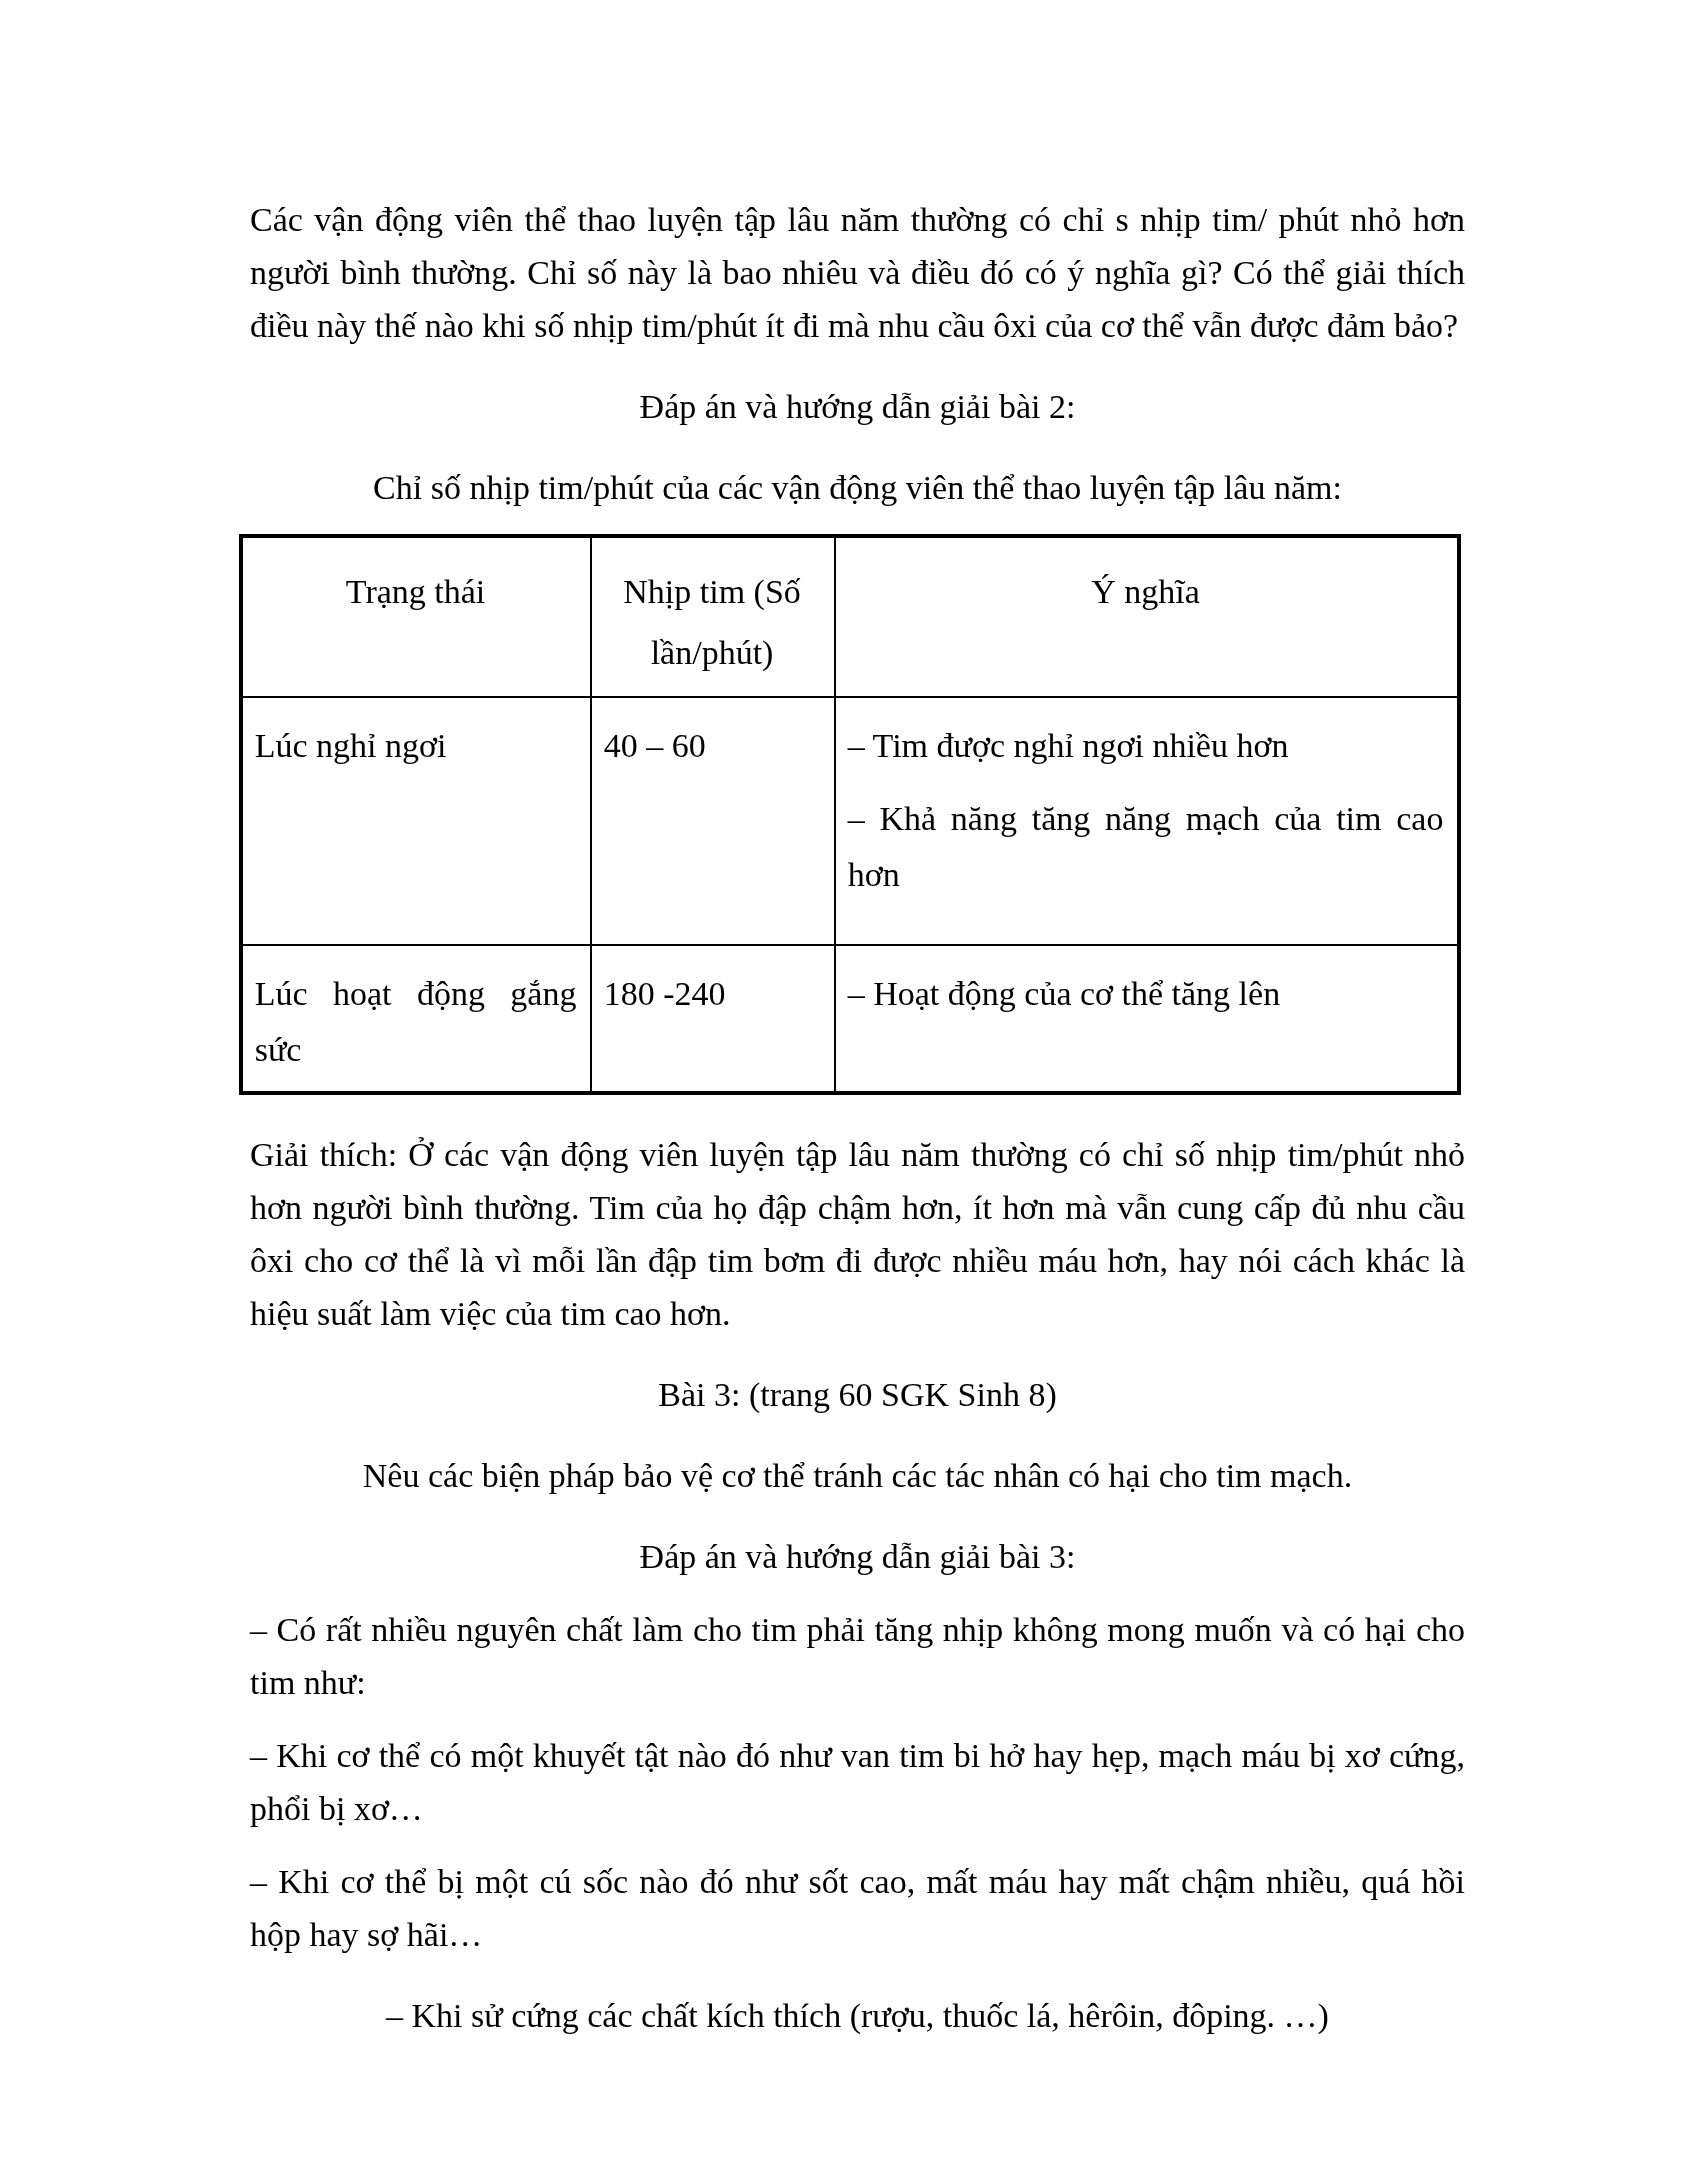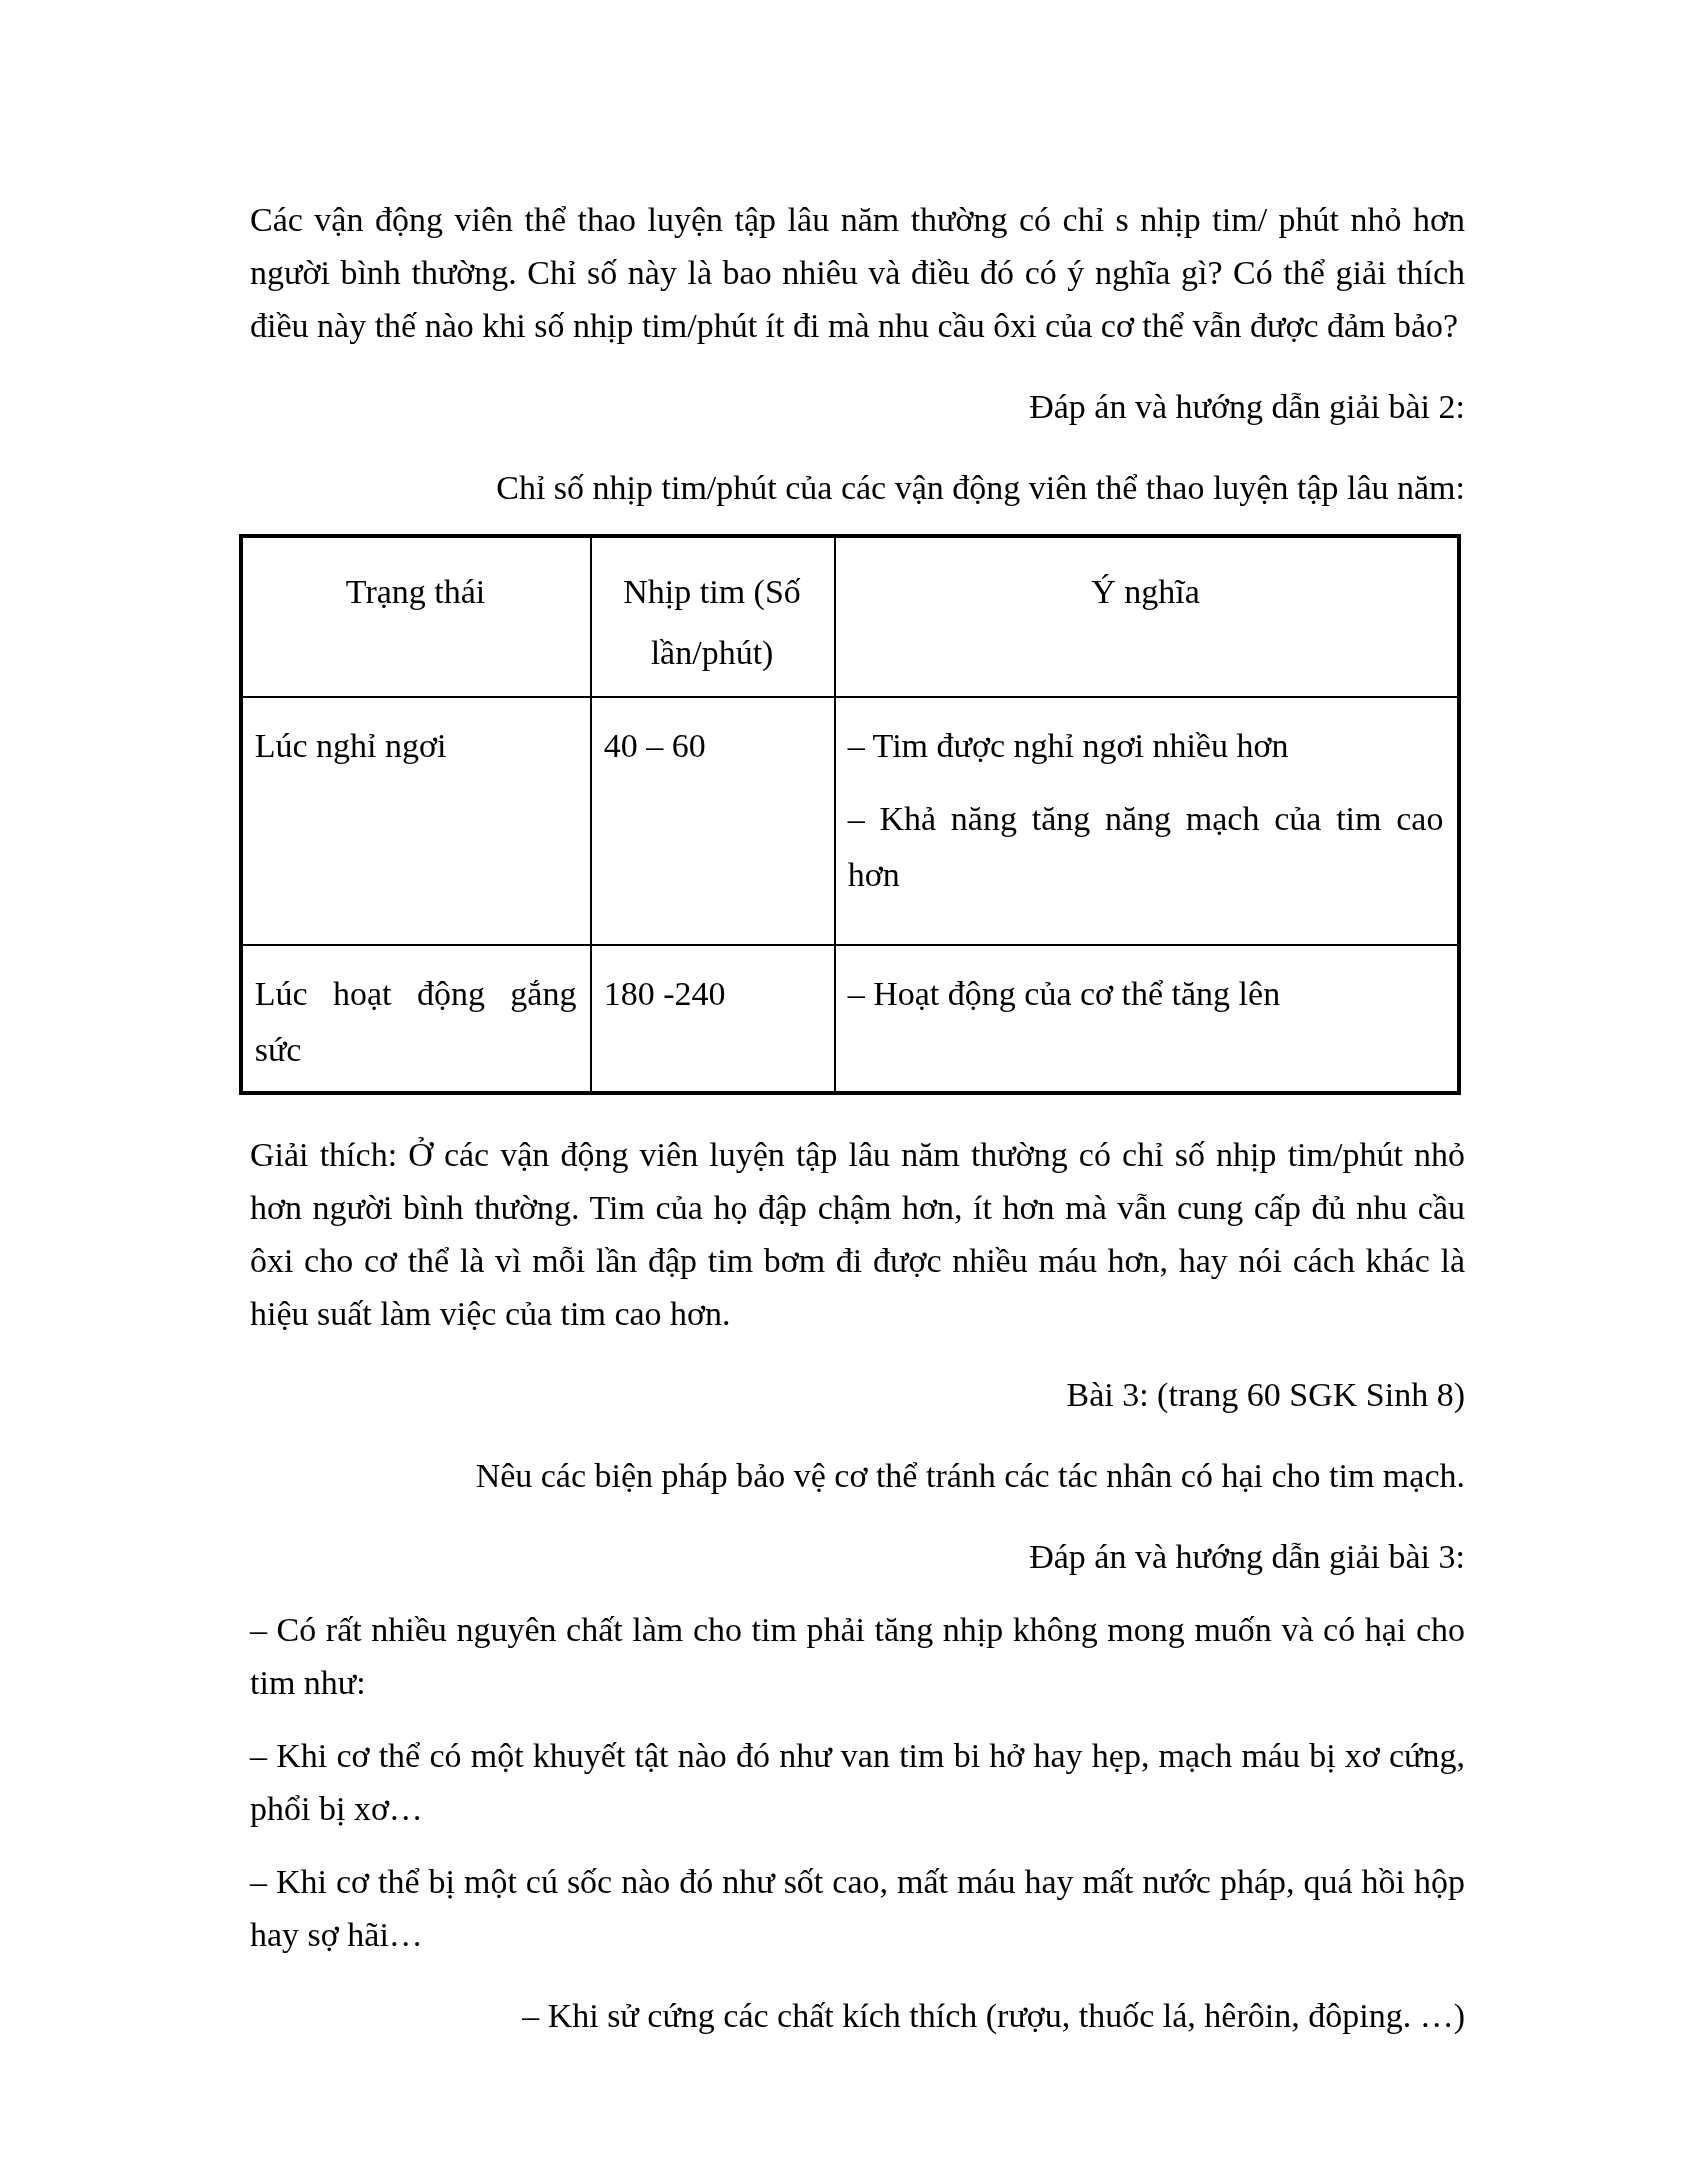--- a/index.html
+++ b/index.html
@@ -20,21 +20,21 @@
     height: 2183px;
     padding: 193px 225px 0 250px;
     font-size: 34px;
     line-height: 53px;
   }
   .para {
     margin: 0 0 20px 0;
     text-align: justify;
   }
   .para.single {
-    text-align: right;
+    text-align: center;
     margin-top: 28px;
   }
   table.hr-table {
     border-collapse: collapse;
     table-layout: fixed;
     width: 1218px;
     margin: 0 0 33px -11.3px;
     border: 4.6px solid #000;
   }
   table.hr-table td, table.hr-table th {
@@ -117,18 +117,18 @@
   <p class="para single">Bài 3: (trang 60 SGK Sinh 8)</p>
 
   <p class="para single">Nêu các biện pháp bảo vệ cơ thể tránh các tác nhân có hại cho tim mạch.</p>
 
   <p class="para single">Đáp án và hướng dẫn giải bài 3:</p>
 
   <p class="para">– Có rất nhiều nguyên chất làm cho tim phải tăng nhịp không mong muốn và có hại cho tim như:</p>
 
   <p class="para">– Khi cơ thể có một khuyết tật nào đó như van tim bi hở hay hẹp, mạch máu bị xơ cứng, phổi bị xơ…</p>
 
-  <p class="para">– Khi cơ thể bị một cú sốc nào đó như sốt cao, mất máu hay mất nước pháp, quá hồi hộp hay sợ hãi…</p>
+  <p class="para">– Khi cơ thể bị một cú sốc nào đó như sốt cao, mất máu hay mất chậm nhiều, quá hồi hộp hay sợ hãi…</p>
 
   <p class="para single">– Khi sử cứng các chất kích thích (rượu, thuốc lá, hêrôin, đôping. …)</p>
 
 </div>
 
 
 </body></html>

